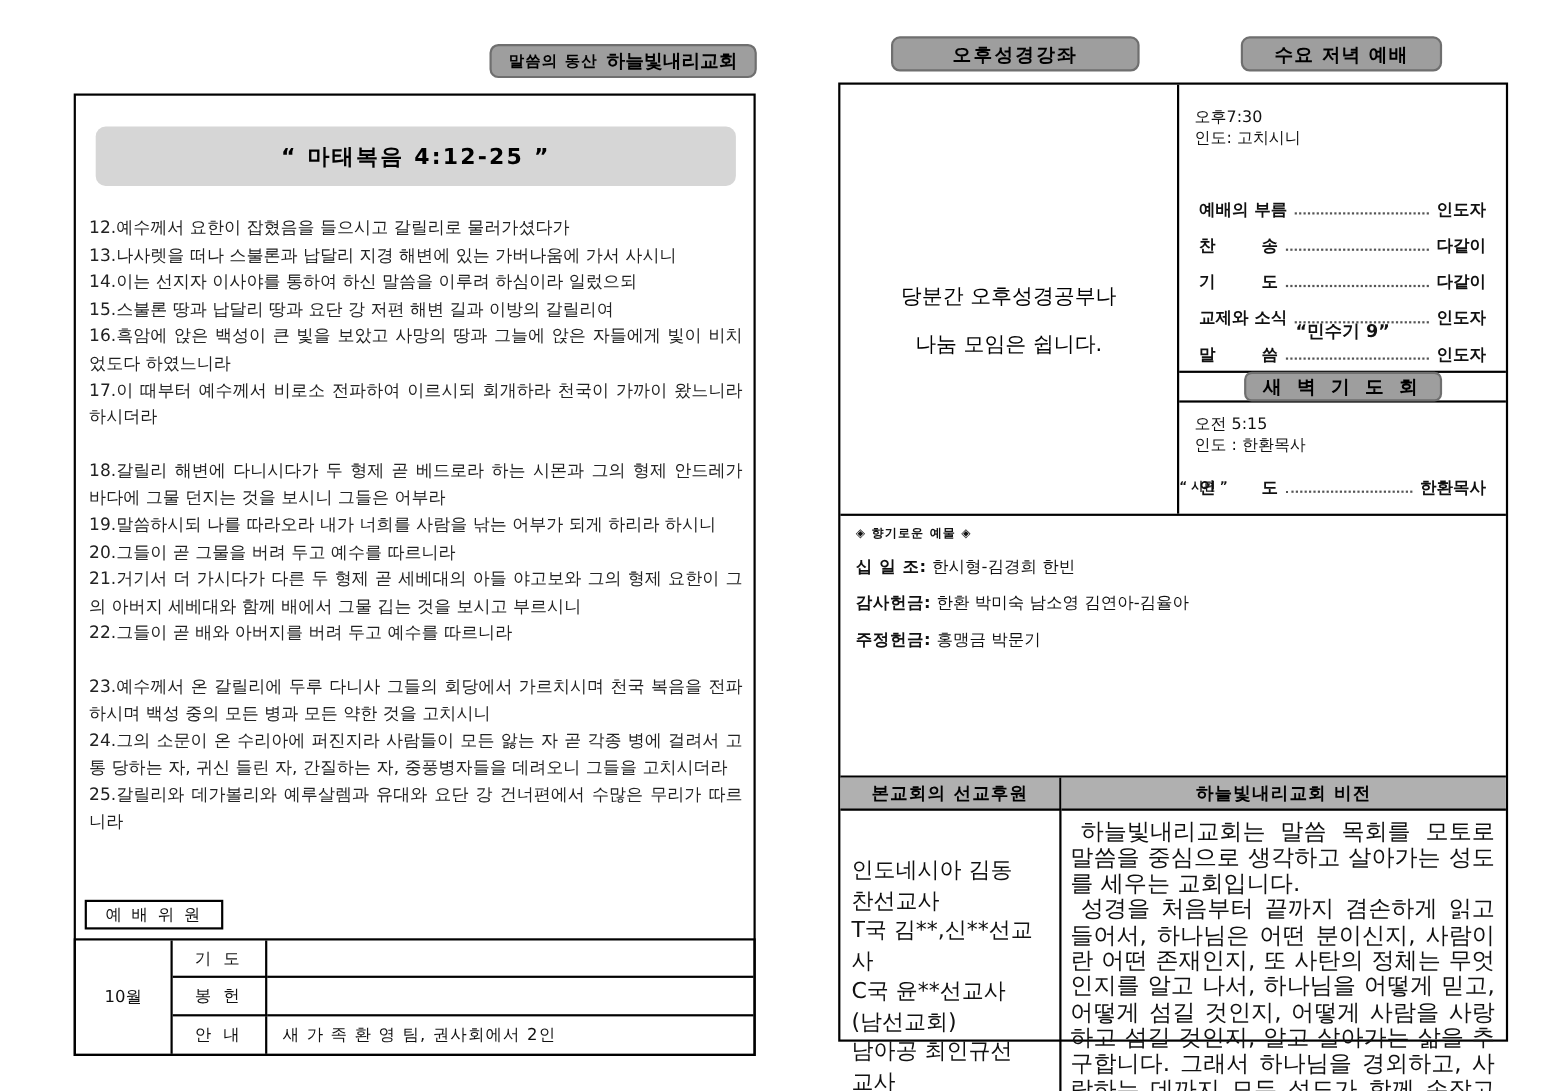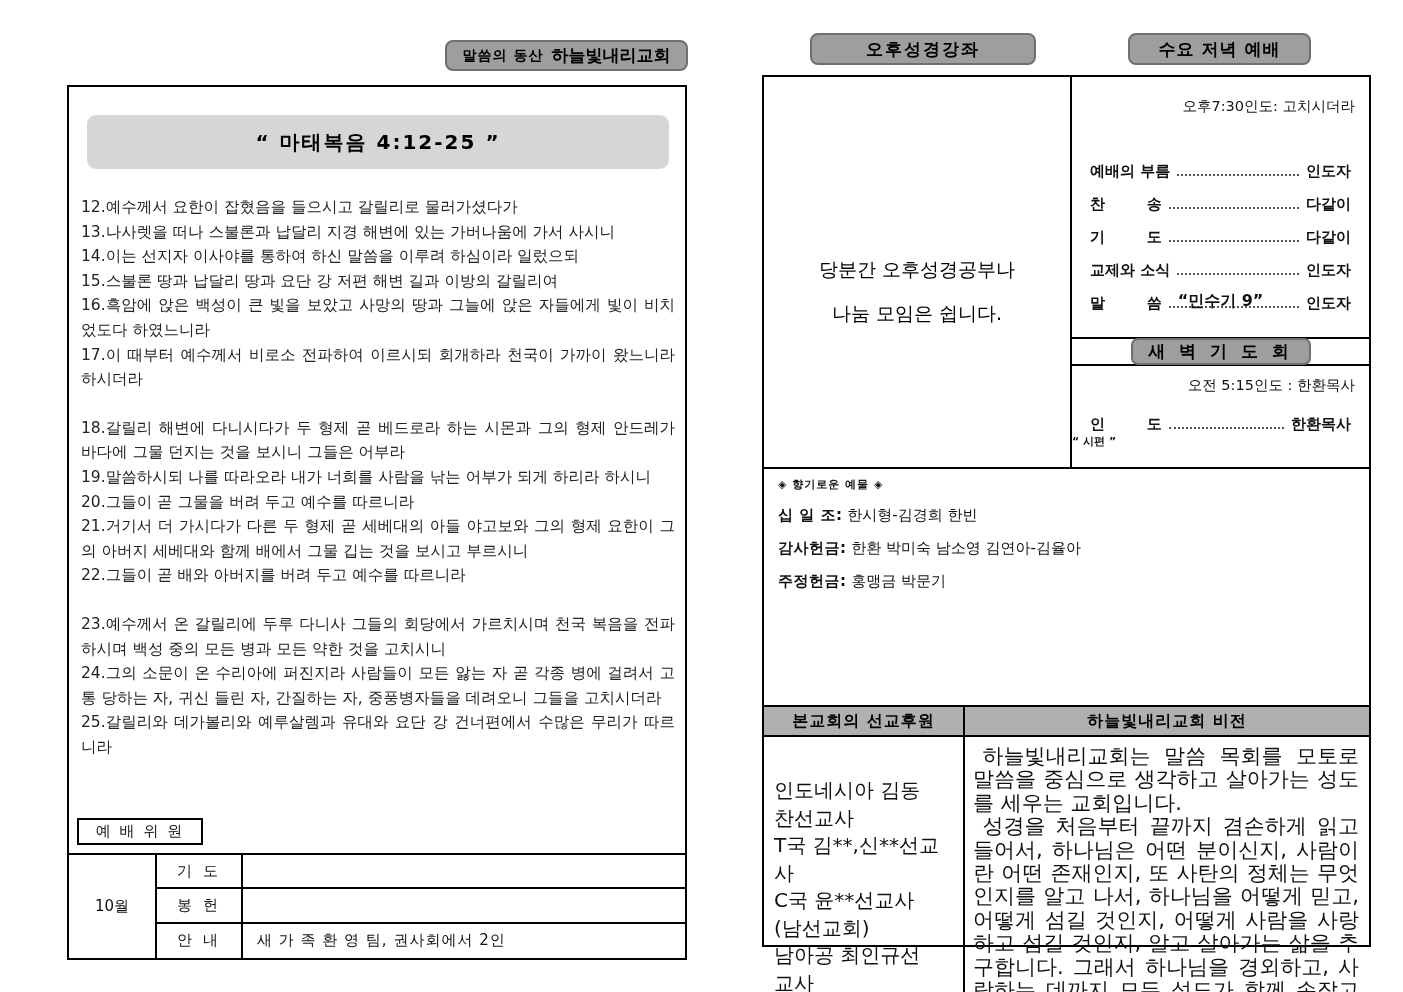--- a/index.html
+++ b/index.html
@@ -64,21 +64,21 @@
   #page-right { left:742px; top:75px; width:609px; height:872px; }
 
   .v-div { position:absolute; left:306px; top:0; height:390px; border-left:2px solid #000; }
 
   .rest-notice {
     position:absolute; left:0; width:306px; top:170px;
     text-align:center; font-size:19px; line-height:44px; color:#000;
   }
 
   .wed-section { position:absolute; left:308px; right:0; top:0; height:260px; padding:0 14px; }
-  .time-row { display:flex; justify-content:flex-end; font-size:14.5px; }
+  .time-row { display:flex; justify-content:flex-start; font-size:14.5px;flex-direction:column; }
   .wed-section .time-row { margin-top:20px; }
   .order-list { margin-top:32px; }
   .order-row { display:flex; align-items:flex-end; font-size:15px; height:33px; padding:0 4px;font-weight:bold; }
   .order-label { white-space:pre; }
   .leader { flex:1; border-bottom:2px dotted #555; margin:0 7px 5px 7px; }
   .order-value { white-space:pre; }
   .sermon-title { position:absolute; left:0; right:0; top:214px; text-align:center; font-weight:bold; font-size:16px; }
 
   .dawn-strip {
     position:absolute; left:308px; right:0; top:260px; height:29px;
@@ -174,21 +174,21 @@
     <div class="v-div"></div>
 
     <div class="rest-notice">
       <div>당분간 오후성경공부나</div>
       <div>나눔 모임은 쉽니다.</div>
     </div>
 
     <div class="wed-section">
       <div class="time-row">
         <span>오후7:30</span>
-        <span>인도: 고치시더라</span>
+        <span>인도: 고치시니</span>
       </div>
       <div class="order-list">
         <div class="order-row">
           <span class="order-label">예배의 부름</span>
           <span class="leader"></span>
           <span class="order-value">인도자</span>
         </div>
         <div class="order-row">
           <span class="order-label">찬        송</span>
           <span class="leader"></span>

